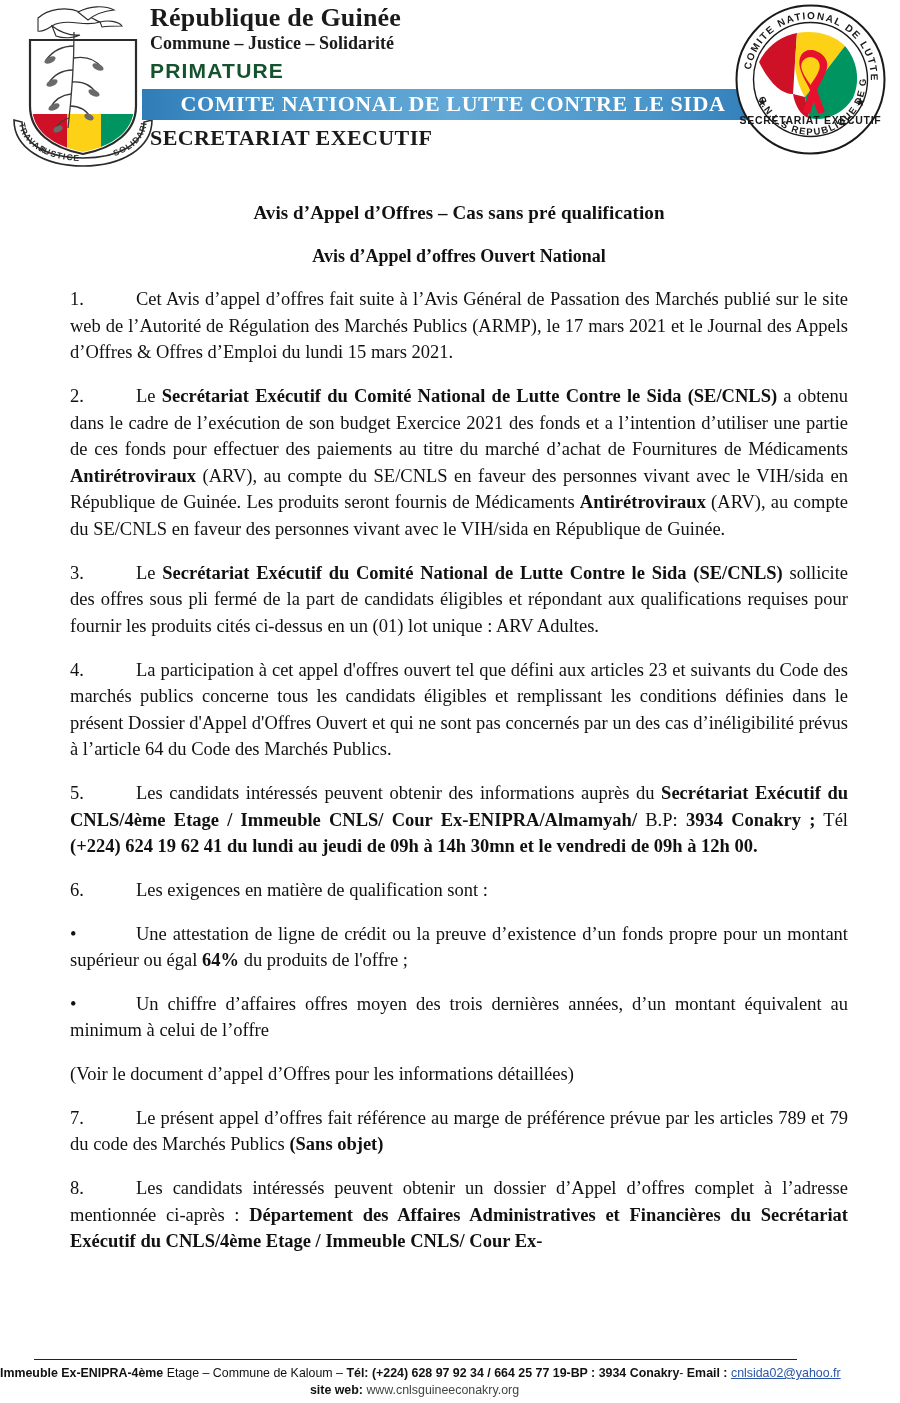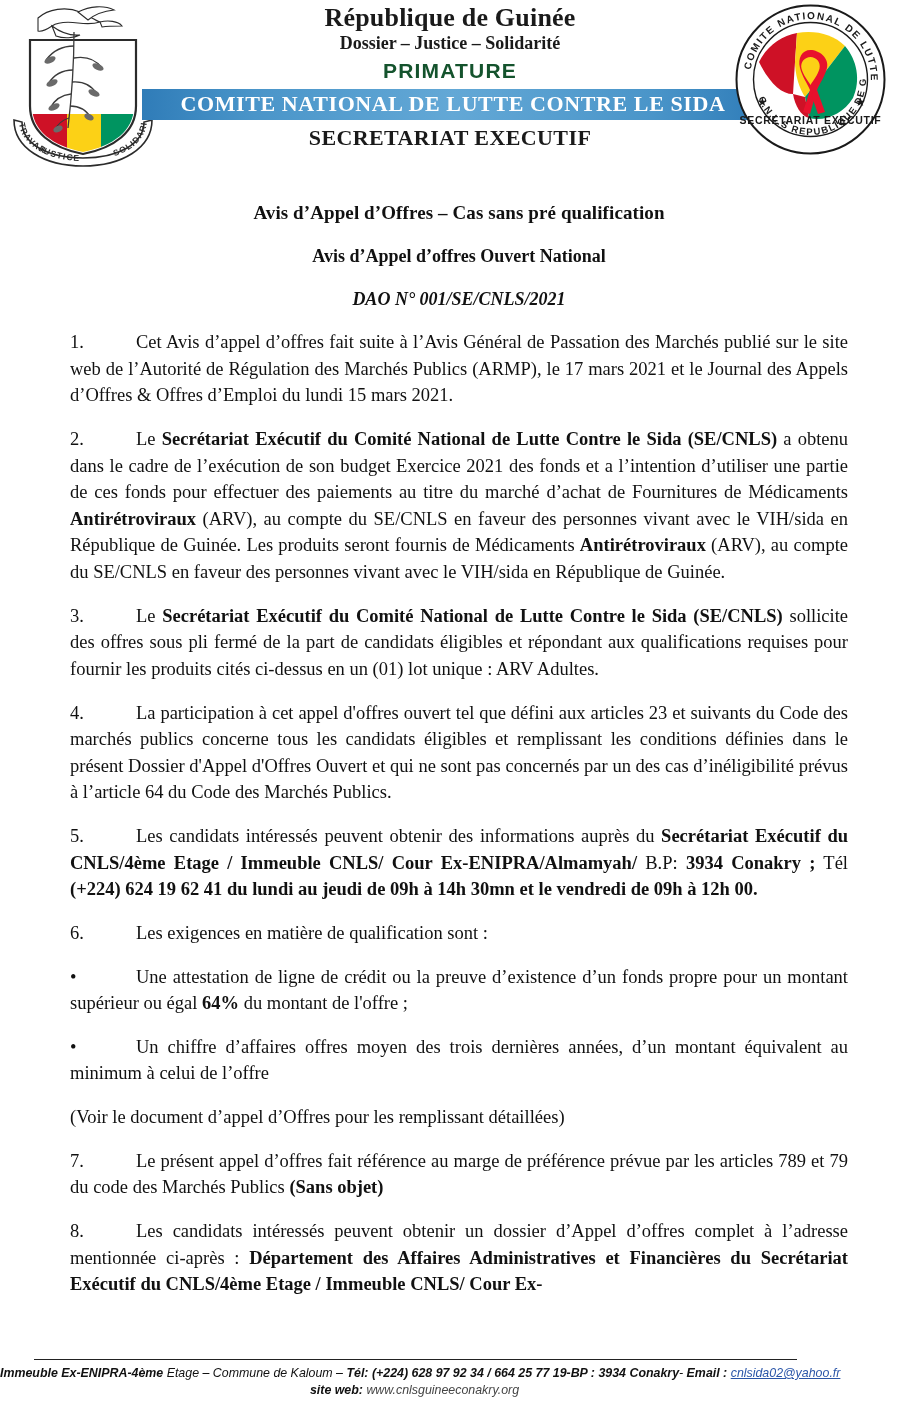--- a/index.html
+++ b/index.html
@@ -45,21 +45,21 @@
     top: 2px;
     width: 155px;
     height: 155px;
   }
 
   .head-center {
     position: absolute;
     left: 150px;
     right: 150px;
     top: 0;
-    text-align: center;
+    text-align: left;
   }
 
   .rep-title {
     font-family: "Liberation Serif", "DejaVu Serif", serif;
     font-size: 26px;
     font-weight: bold;
     letter-spacing: 0.2px;
     line-height: 1.08;
     margin-top: 4px;
     color: #1a1a1a;
@@ -170,21 +170,20 @@
   }
   b, .b { font-weight: bold; }
 
   
   .footer {
     position: absolute;
     left: 0;
     right: 0;
     bottom: 6px;
     width: 829px;
-    font-style: italic;
   }
   .footer-rule {
     border-top: 1.6px solid #222;
     margin: 0 32px 0 34px;
   }
   .footer-line1, .footer-line2 {
     text-align: center;
     font-family: "Liberation Sans", "DejaVu Sans", sans-serif;
     font-size: 12.4px;
     color: #111;
@@ -261,21 +260,21 @@
         </text>
         <path id="ribpathR" d="M75 159 C112 159, 139 142, 139 118" fill="none"></path>
         <text font-family="'Liberation Sans', sans-serif" font-size="8.5" font-weight="bold" fill="#2b2b2b" letter-spacing="1.2">
           <textPath href="#ribpathR" startOffset="38%">SOLIDARITE</textPath>
         </text>
       </svg>
     </div>
 
     <div class="head-center">
       <div class="rep-title">République de Guinée</div>
-      <div class="rep-motto">Dossier – Justice – Solidarité</div>
+      <div class="rep-motto">Commune – Justice – Solidarité</div>
       <div class="primature">PRIMATURE</div>
       <div class="blue-banner">
         <span class="btext">COMITE NATIONAL DE LUTTE CONTRE LE SIDA</span>
       </div>
       <div class="sec-exec">SECRETARIAT EXECUTIF</div>
     </div>
 
     <div class="cnls-seal">
       <svg viewBox="0 0 155 155" width="155" height="155" xmlns="http://www.w3.org/2000/svg">
         <circle cx="77.5" cy="77.5" r="74" fill="#ffffff" stroke="#1a1a1a" stroke-width="2"></circle>
@@ -310,32 +309,31 @@
         <text x="122" y="104" font-family="'Liberation Sans', sans-serif" font-size="12" fill="#1a1a1a">★</text>
       </svg>
     </div>
 
   </div>
 
   <div class="content">
 
     <div class="doc-title">Avis d’Appel d’Offres – Cas sans pré qualification</div>
     <div class="doc-subtitle">Avis d’Appel d’offres Ouvert National</div>
-    <div class="doc-ref">DAO N° 001/SE/CNLS/2021</div>
 
     <div id="paras">
         <p class="para first"><span class="num">1.</span><span>Cet Avis d’appel d’offres fait suite à l’Avis Général de Passation des Marchés publié sur le site web de l’Autorité de Régulation des Marchés Publics (ARMP), le 17 mars 2021 et le Journal des Appels d’Offres &amp; Offres d’Emploi du lundi 15 mars 2021.</span></p>
         <p class="para"><span class="num">2.</span><span>Le </span><b>Secrétariat Exécutif du Comité National de Lutte Contre le Sida (SE/CNLS)</b><span> a obtenu dans le cadre de l’exécution de son budget Exercice 2021 des fonds et a l’intention d’utiliser une partie de ces fonds pour effectuer des paiements au titre du marché d’achat de Fournitures de Médicaments </span><b>Antirétroviraux</b><span> (ARV), au compte du SE/CNLS en faveur des personnes vivant avec le VIH/sida en République de Guinée. Les produits seront fournis de Médicaments </span><b>Antirétroviraux</b><span> (ARV), au compte du SE/CNLS en faveur des personnes vivant avec le VIH/sida en République de Guinée.</span></p>
         <p class="para"><span class="num">3.</span><span>Le </span><b>Secrétariat Exécutif du Comité National de Lutte Contre le Sida (SE/CNLS)</b><span> sollicite des offres sous pli fermé de la part de candidats éligibles et répondant aux qualifications requises pour fournir les produits cités ci-dessus en un (01) lot unique : ARV Adultes.</span></p>
         <p class="para"><span class="num">4.</span><span>La participation à cet appel d'offres ouvert tel que défini aux articles 23 et suivants du Code des marchés publics concerne tous les candidats éligibles et remplissant les conditions définies dans le présent Dossier d'Appel d'Offres Ouvert et qui ne sont pas concernés par un des cas d’inéligibilité prévus à l’article 64 du Code des Marchés Publics.</span></p>
         <p class="para"><span class="num">5.</span><span>Les candidats intéressés peuvent obtenir des informations auprès du </span><b>Secrétariat Exécutif du CNLS/4ème Etage / Immeuble CNLS/ Cour Ex-ENIPRA/Almamyah/</b><span> B.P: </span><b>3934 Conakry ;</b><span> Tél </span><b>(+224) 624 19 62 41 du lundi au jeudi de 09h à 14h 30mn et le vendredi de 09h à 12h 00.</b></p>
         <p class="para"><span class="num">6.</span><span>Les exigences en matière de qualification sont :</span></p>
-        <p class="para"><span class="bullet">•</span><span>Une attestation de ligne de crédit ou la preuve d’existence d’un fonds propre pour un montant supérieur ou égal </span><b>64%</b><span> du montant de l'offre ;</span></p>
+        <p class="para"><span class="bullet">•</span><span>Une attestation de ligne de crédit ou la preuve d’existence d’un fonds propre pour un montant supérieur ou égal </span><b>64%</b><span> du produits de l'offre ;</span></p>
         <p class="para"><span class="bullet">•</span><span>Un chiffre d’affaires offres moyen des trois dernières années, d’un montant équivalent au minimum à celui de l’offre</span></p>
-        <p class="para"><span>(Voir le document d’appel d’Offres pour les remplissant détaillées)</span></p>
+        <p class="para"><span>(Voir le document d’appel d’Offres pour les informations détaillées)</span></p>
         <p class="para"><span class="num">7.</span><span>Le présent appel d’offres fait référence au marge de préférence prévue par les articles 789 et 79 du code des Marchés Publics </span><b>(Sans objet)</b></p>
         <p class="para"><span class="num">8.</span><span>Les candidats intéressés peuvent obtenir un dossier d’Appel d’offres complet à l’adresse mentionnée ci-après : </span><b>Département des Affaires Administratives et Financières du Secrétariat Exécutif du CNLS/4ème Etage / Immeuble CNLS/ Cour Ex-</b></p>
       </div>
   </div>
 
   <div class="footer">
     <div class="footer-rule"></div>
     <div class="footer-line1">
       <span class="fb">Immeuble Ex-ENIPRA-4ème</span><span class="fn"> Etage – Commune de Kaloum – </span><span class="fb">Tél</span><span class="fb">: (+224) </span><span class="fb">628 97 92 34 / 664 25 77 19</span><span class="fb">-BP : </span><span class="fb">3934 Conakry</span><span class="fn">- </span><span class="fb">Email</span><span class="fb"> : </span><a class="flink" href="#">cnlsida02@yahoo.fr</a>
     </div>

